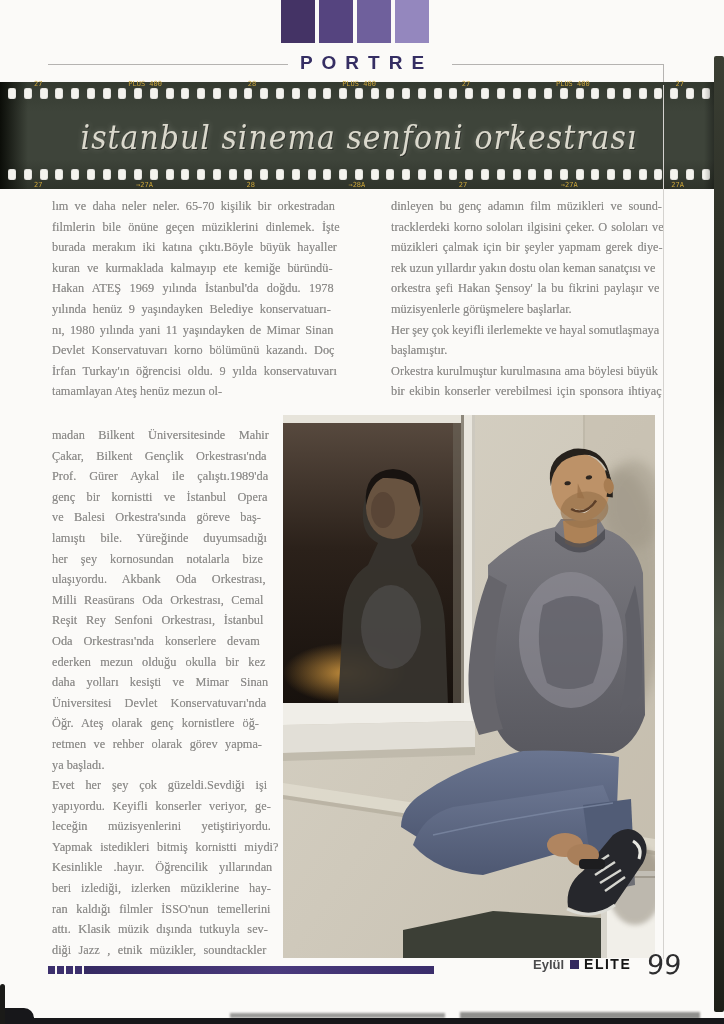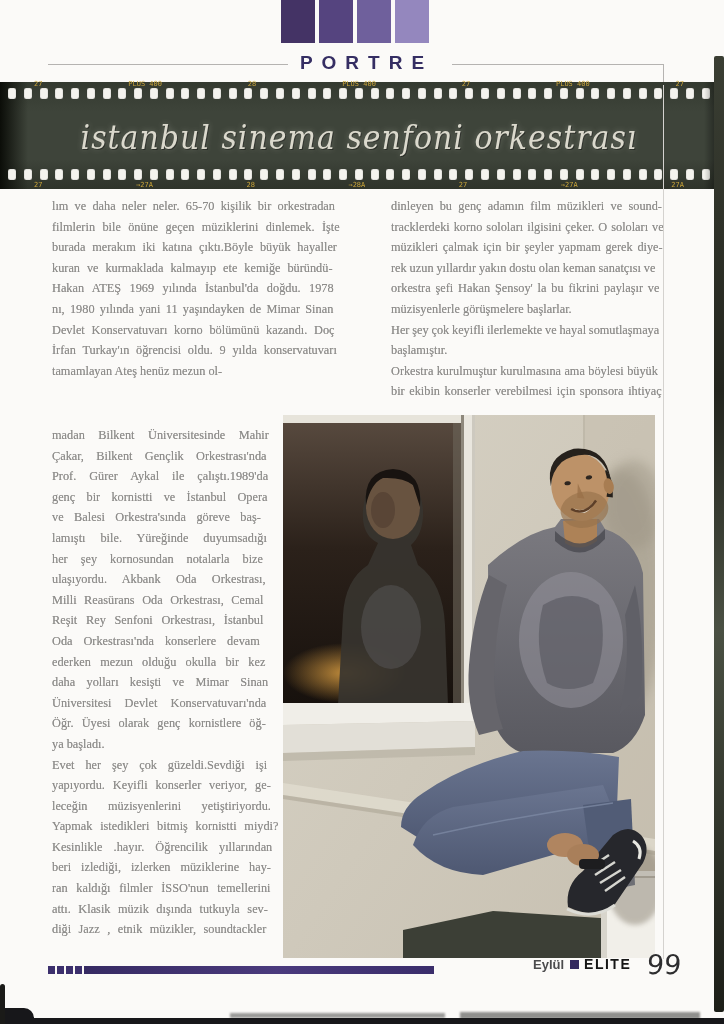--- a/index.html
+++ b/index.html
@@ -205,20 +205,21 @@
         <span>27A</span>
       </div>
   </div>
 
   <div class="col col-a">
       <div class="line just"><span style="word-spacing: 3.13477px;">lım ve daha neler neler. 65-70 kişilik bir orkestradan</span></div>
       <div class="line just"><span style="word-spacing: 4.29427px;">filmlerin bile önüne geçen müziklerini dinlemek. İşte</span></div>
       <div class="line just"><span style="word-spacing: 3.61198px;">burada merakım iki katına çıktı.Böyle büyük hayaller</span></div>
       <div class="line just"><span style="word-spacing: 3.83594px;">kuran ve kurmaklada kalmayıp ete kemiğe büründü-</span></div>
       <div class="line just"><span style="word-spacing: 5.29688px;">Hakan ATEŞ 1969 yılında İstanbul'da doğdu. 1978</span></div>
+      <div class="line just"><span style="word-spacing: 3.50625px;">yılında henüz 9 yaşındayken Belediye konservatuarı-</span></div>
       <div class="line just"><span style="word-spacing: 2.21875px;">nı, 1980 yılında yani 11 yaşındayken de Mimar Sinan</span></div>
       <div class="line just"><span style="word-spacing: 3.64688px;">Devlet Konservatuvarı korno bölümünü kazandı. Doç</span></div>
       <div class="line just"><span style="word-spacing: 3.67448px;">İrfan Turkay'ın öğrencisi oldu. 9 yılda konservatuvarı</span></div>
       <div class="line"><span>tamamlayan Ateş henüz mezun ol-</span></div>
     </div>
   <div class="col col-b">
       <div class="line just"><span style="word-spacing: 3.24107px;">dinleyen bu genç adamın film müzikleri ve sound-</span></div>
       <div class="line just"><span style="word-spacing: 0.901786px;">tracklerdeki korno soloları ilgisini çeker. O soloları ve</span></div>
       <div class="line just"><span style="word-spacing: 1.59152px;">müzikleri çalmak için bir şeyler yapmam gerek diye-</span></div>
       <div class="line just"><span style="word-spacing: -0.154297px;">rek uzun yıllardır yakın dostu olan keman sanatçısı ve</span></div>
@@ -237,21 +238,22 @@
       <div class="line just"><span style="word-spacing: 7.4375px;">ve Balesi Orkestra'sında göreve baş-</span></div>
       <div class="line just"><span style="word-spacing: 11.9062px;">lamıştı bile. Yüreğinde duyumsadığı</span></div>
       <div class="line just"><span style="word-spacing: 9.89453px;">her şey kornosundan notalarla bize</span></div>
       <div class="line just"><span style="word-spacing: 12.2969px;">ulaşıyordu. Akbank Oda Orkestrası,</span></div>
       <div class="line just"><span style="word-spacing: 4.44531px;">Milli Reasürans Oda Orkestrası, Cemal</span></div>
       <div class="line just"><span style="word-spacing: 5.63672px;">Reşit Rey Senfoni Orkestrası, İstanbul</span></div>
       <div class="line just"><span style="word-spacing: 7.86979px;">Oda Orkestrası'nda konserlere devam</span></div>
       <div class="line just"><span style="word-spacing: 6.14062px;">ederken mezun olduğu okulla bir kez</span></div>
       <div class="line just"><span style="word-spacing: 8.2px;">daha yolları kesişti ve Mimar Sinan</span></div>
       <div class="line just"><span style="word-spacing: 10.0938px;">Üniversitesi Devlet Konservatuvarı'nda</span></div>
-      <div class="line just"><span style="word-spacing: 5.05312px;">Öğr. Üyesi olarak genç kornistlere öğ-</span></div>
+      <div class="line just"><span style="word-spacing: 5.05312px;">Öğr. Ateş olarak genç kornistlere öğ-</span></div>
+      <div class="line just"><span style="word-spacing: 4.36875px;">retmen ve rehber olarak görev yapma-</span></div>
       <div class="line"><span>ya başladı.</span></div>
       <div class="line just"><span style="word-spacing: 7.7875px;">Evet her şey çok güzeldi.Sevdiği işi</span></div>
       <div class="line just"><span style="word-spacing: 4.78125px; text-align: right;">yapıyordu. Keyifli konserler veriyor, ge-</span></div>
       <div class="line just"><span style="word-spacing: 17.4219px;">leceğin müzisyenlerini yetiştiriyordu.</span></div>
       <div class="line just"><span style="word-spacing: 4.67188px;">Yapmak istedikleri bitmiş kornistti miydi?</span></div>
       <div class="line just"><span style="word-spacing: 7.96875px;">Kesinlikle .hayır. Öğrencilik yıllarından</span></div>
       <div class="line just"><span style="word-spacing: 6.83203px;">beri izlediği, izlerken müziklerine hay-</span></div>
       <div class="line just"><span style="word-spacing: 5.5625px;">ran kaldığı filmler İSSO'nun temellerini</span></div>
       <div class="line just"><span style="word-spacing: 4.50938px;">attı. Klasik müzik dışında tutkuyla sev-</span></div>
       <div class="line just"><span style="word-spacing: 4.37188px;">diği Jazz , etnik müzikler, soundtackler</span></div>

